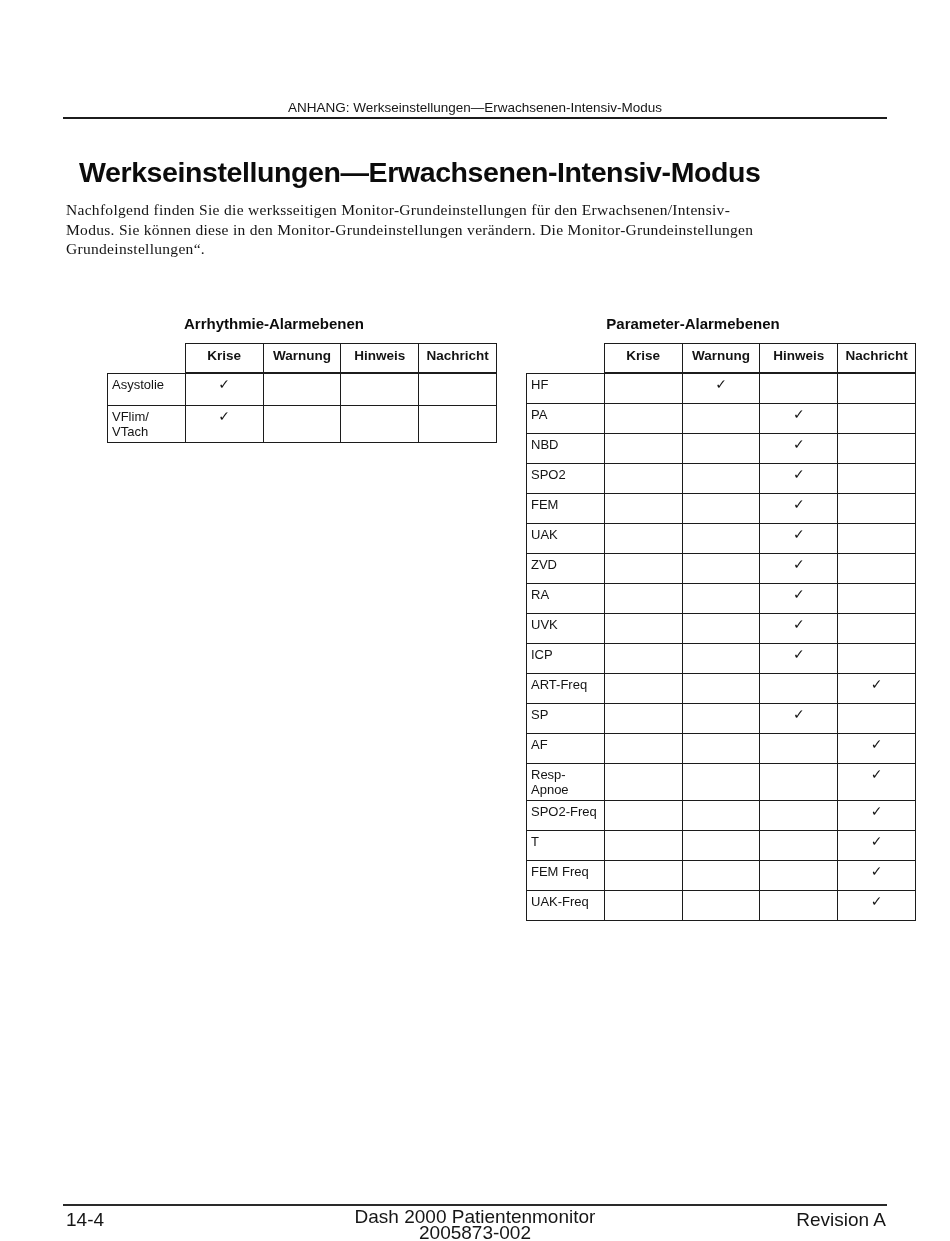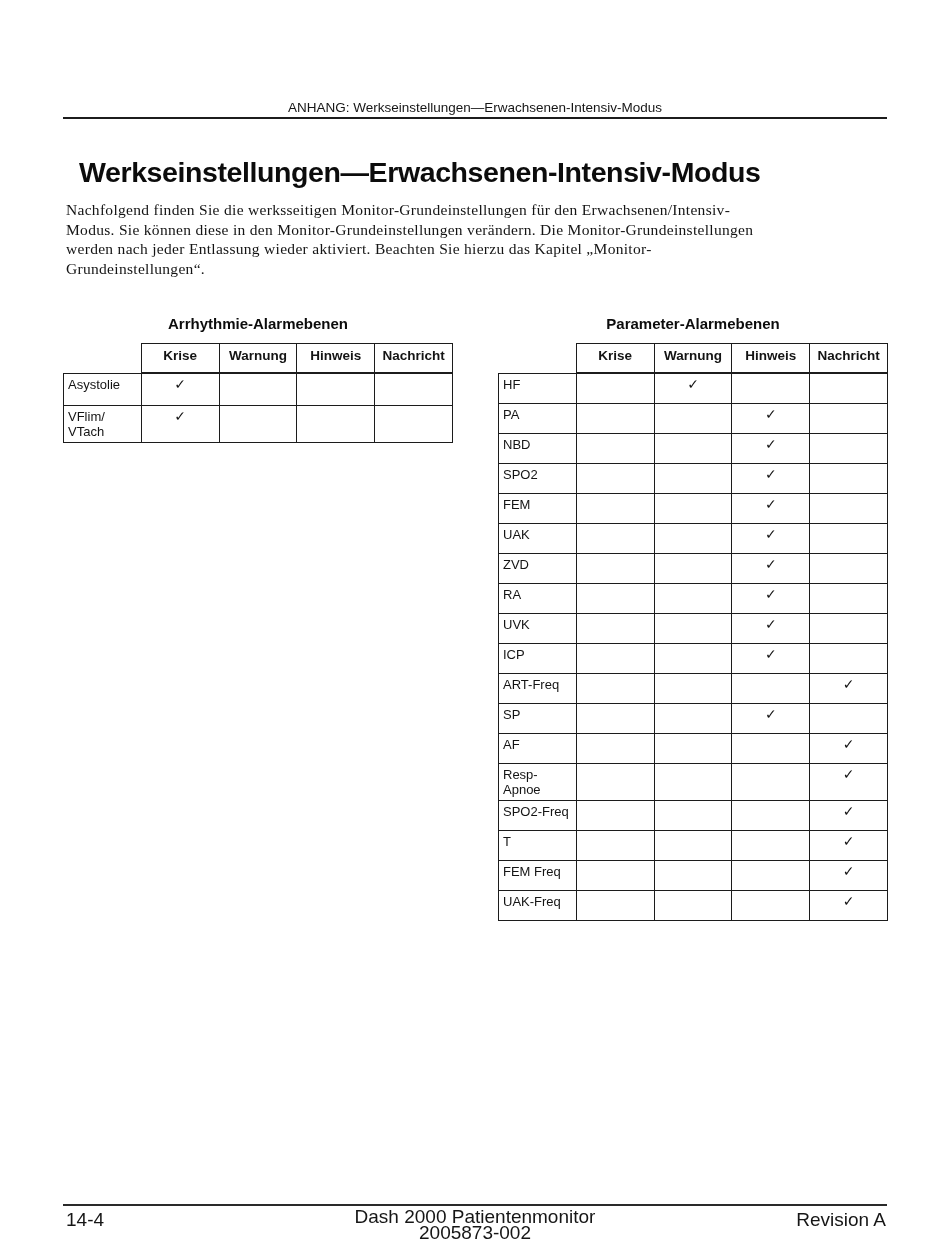--- a/index.html
+++ b/index.html
@@ -23,27 +23,27 @@
     white-space:nowrap;
   }
   
   .intro {
     position:absolute; top:200px; left:66px; width:820px;
     font-family:"Liberation Serif", serif; font-size:15.5px;
     line-height:19.5px; letter-spacing:0.3px; color:#141414;
   }
   
   .table-block { position:absolute; width:390px; }
-  .tb0 { left:63px;  top:315px; }
+  .tb0 { left:79px;  top:315px; }
   .tb1 { left:498px; top:315px; }
   .table-title {
     margin:0 0 11px 0; text-align:center;
     font-size:15px; font-weight:bold; color:#0c0c0c;
   }
-  table.alarm { border-collapse:collapse; width:100%; table-layout:fixed; }
+  table.alarm { border-collapse:collapse; width:100%; table-layout:fixed;margin-left:28px; }
   table.alarm th, table.alarm td {
     border:1px solid #1c1c1c; vertical-align:top;
     padding:3px 4px; font-size:13px; color:#141414;
   }
   table.alarm th {
     font-size:13.5px; font-weight:bold; text-align:center;
     height:21px; padding-top:4px; border-bottom-width:2px;
   }
   table.alarm th.corner { border:none; background:transparent; }
   td.rowlabel { text-align:left; white-space:pre-line; }
@@ -70,21 +70,20 @@
 <div class="page">
 
   <div class="running-header">ANHANG: Werkseinstellungen—Erwachsenen-Intensiv-Modus</div>
   <div class="header-rule"></div>
 
   <h1 class="doc-title">Werkseinstellungen—Erwachsenen-Intensiv-Modus</h1>
 
   <div class="intro">
     <div>Nachfolgend finden Sie die werksseitigen Monitor-Grundeinstellungen für den Erwachsenen/Intensiv-</div>
     <div>Modus. Sie können diese in den Monitor-Grundeinstellungen verändern. Die Monitor-Grundeinstellungen</div>
-    <div>werden nach jeder Entlassung wieder aktiviert. Beachten Sie hierzu das Kapitel „Monitor-</div>
     <div>Grundeinstellungen“.</div>
   </div>
 
   <div class="table-block tb0">
     <p class="table-title">Arrhythmie-Alarmebenen</p>
     <table class="alarm">
       <thead>
           <tr>
             <th class="corner"></th>
             <th>Krise</th>

